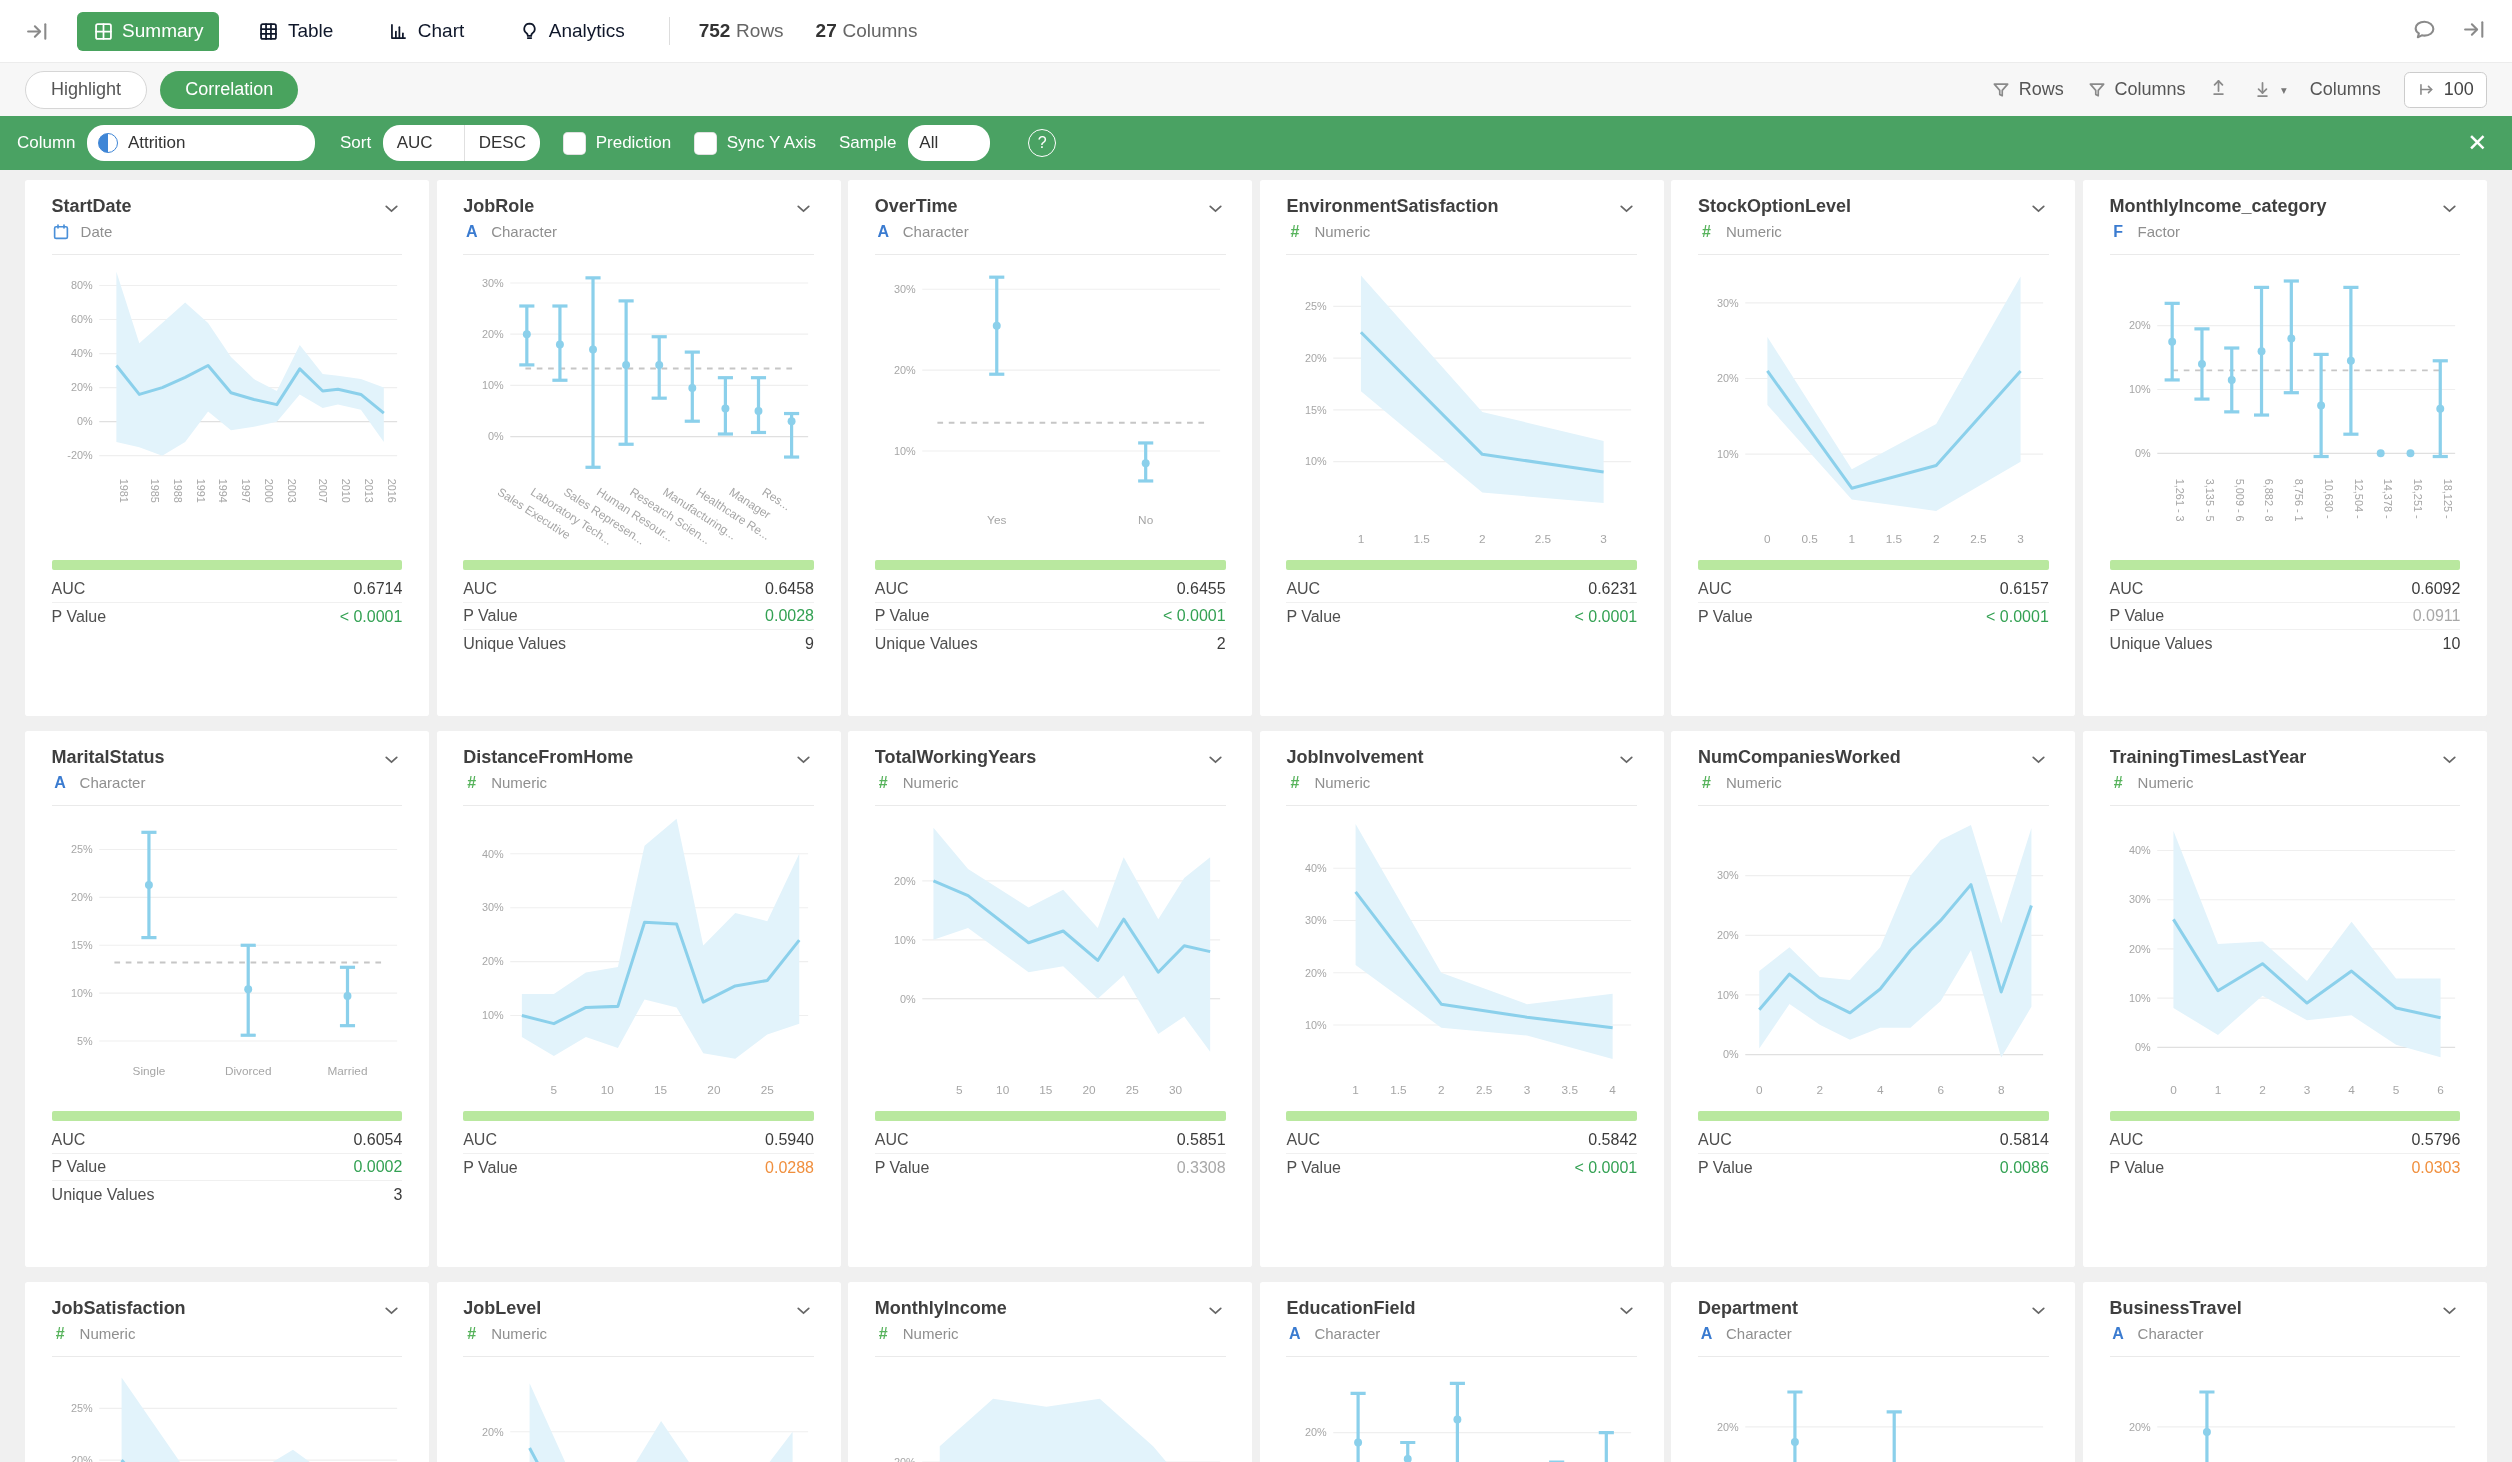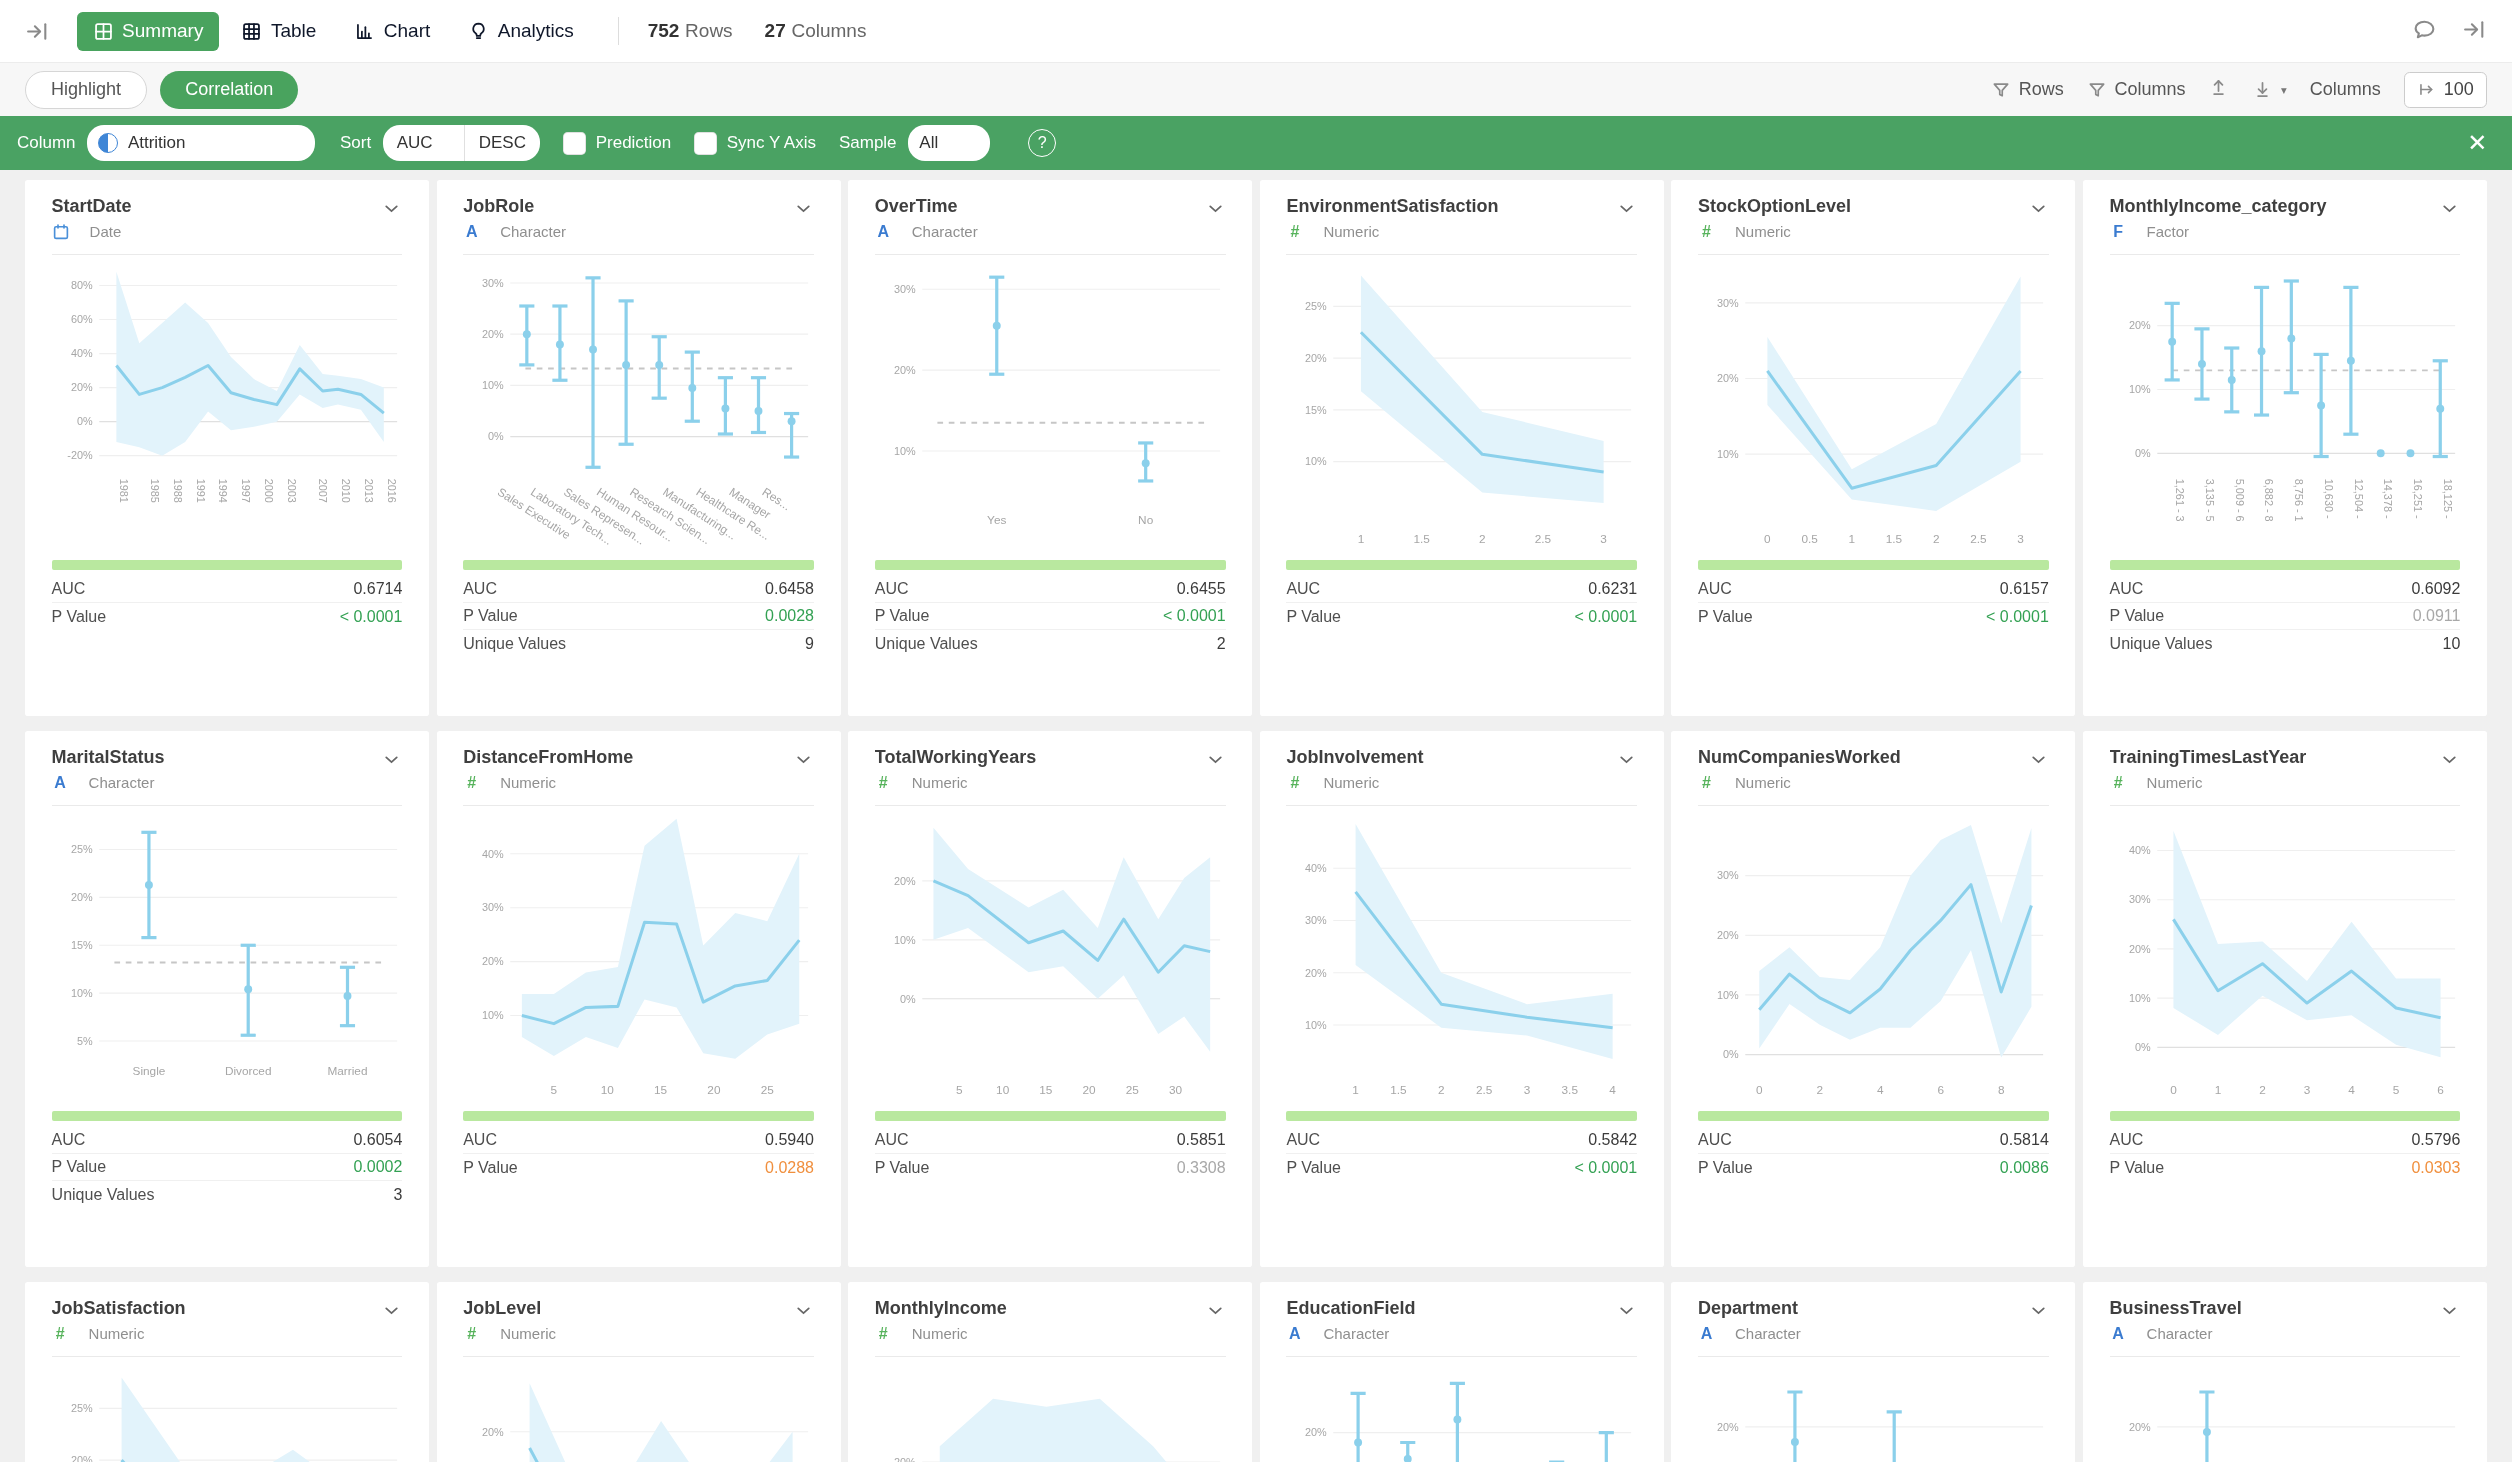--- a/index.html
+++ b/index.html
@@ -10,21 +10,21 @@
     font-family:"Liberation Sans", sans-serif;
     color:#333;
   }
   svg.icon { fill:none; stroke:#8a8a8a; stroke-width:2; stroke-linecap:round; stroke-linejoin:round; }
   svg.icon.cur { stroke:currentColor; }
 
   
   .topbar { height:63px; background:#fff; border-bottom:0.9px solid #ececec;
     display:flex; align-items:center; padding:0 25px; }
   .collapse-btn { margin-right:26.6px; display:flex; cursor:pointer; }
-  .tabs { display:flex; align-items:center; gap:6px; }
+  .tabs { display:flex; align-items:center; gap:23px; }
   .tab { display:flex; align-items:center; gap:8.5px; padding:8.5px 16px; border-radius:5.7px;
     color:#0f172a; font-size:19px; cursor:pointer; }
   .tab.active { background:#49a35e; color:#fff; }
   .vdiv { width:0.9px; height:28.5px; background:#ddd; margin:0 28.5px; }
   .counts { display:flex; gap:32px; font-size:19px; color:#666; }
   .counts b { color:#333; margin-right:5.7px; }
   .topbar-right { margin-left:auto; display:flex; align-items:center; gap:25px; }
 
   
   .subbar { height:53px; background:#f7f7f7; display:flex; align-items:center; padding:0 25px; }
@@ -56,21 +56,21 @@
   .help-circle { width:28.5px; height:28.5px; border:1.9px solid #fff; border-radius:50%;
     display:flex; align-items:center; justify-content:center; font-size:16px; cursor:pointer; }
   .close-x { margin-left:auto; font-size:24px; margin-right:7.6px; cursor:pointer; }
 
   
   .grid { display:grid; grid-template-columns:repeat(6,1fr); gap:15px 7.6px; padding:9.5px 25px; }
   .card { background:#fff; border-radius:2.8px; height:536px; padding:15px 26.6px 0; overflow:hidden; }
   .card-head { position:relative; border-bottom:0.9px solid #eaeaea; padding-bottom:11.4px; }
   .card-title { font-size:18px; font-weight:bold; color:#3f3f3f; line-height:23px;
     white-space:nowrap; overflow:hidden; }
-  .card-type { display:flex; align-items:center; gap:20px; margin-top:3.8px;
+  .card-type { display:flex; align-items:center; gap:11px; margin-top:3.8px;
     font-size:15px; color:#8f8f8f; line-height:21px; }
   .ticon { font-weight:bold; font-size:16px; width:17px; text-align:center; }
   .chev { position:absolute; right:0; top:3.8px; cursor:pointer; }
   .chart-svg { display:block; width:100%; height:296px; margin-top:1.9px; }
   .chart-svg text { font-family:"Liberation Sans",sans-serif; }
   .progress { height:9.5px; background:#b9e89f; border-radius:1.9px; margin:7.6px 0 5.7px; }
   .stat-row { display:flex; justify-content:space-between; align-items:center;
     height:27.5px; font-size:16px; border-bottom:0.9px solid #f0f0f0; }
   .stat-row:last-child { border-bottom:none; }
   .stat-lab { color:#4f4f4f; }

